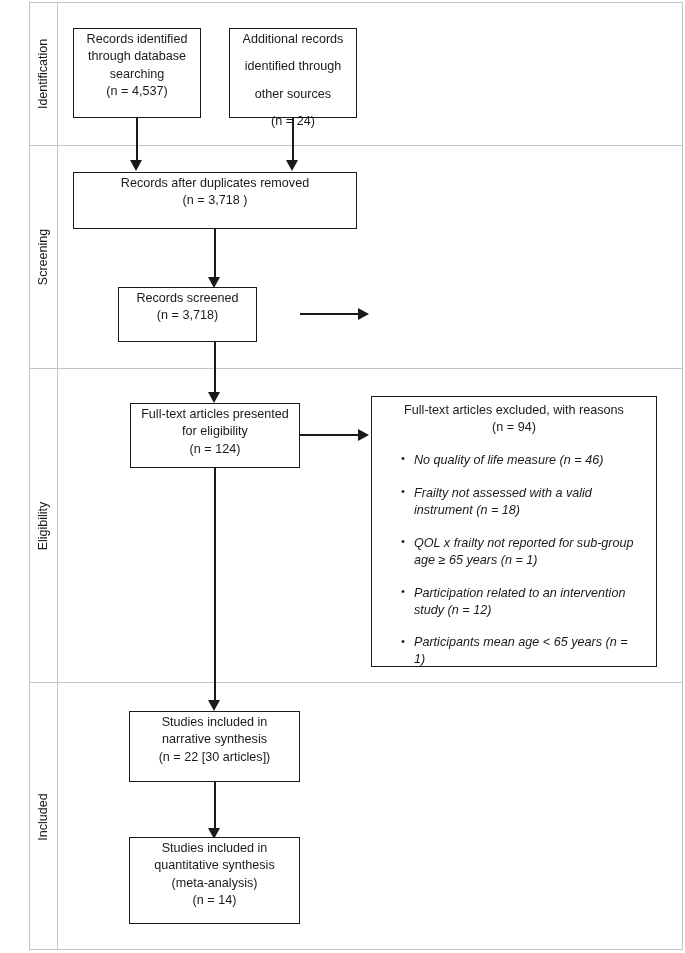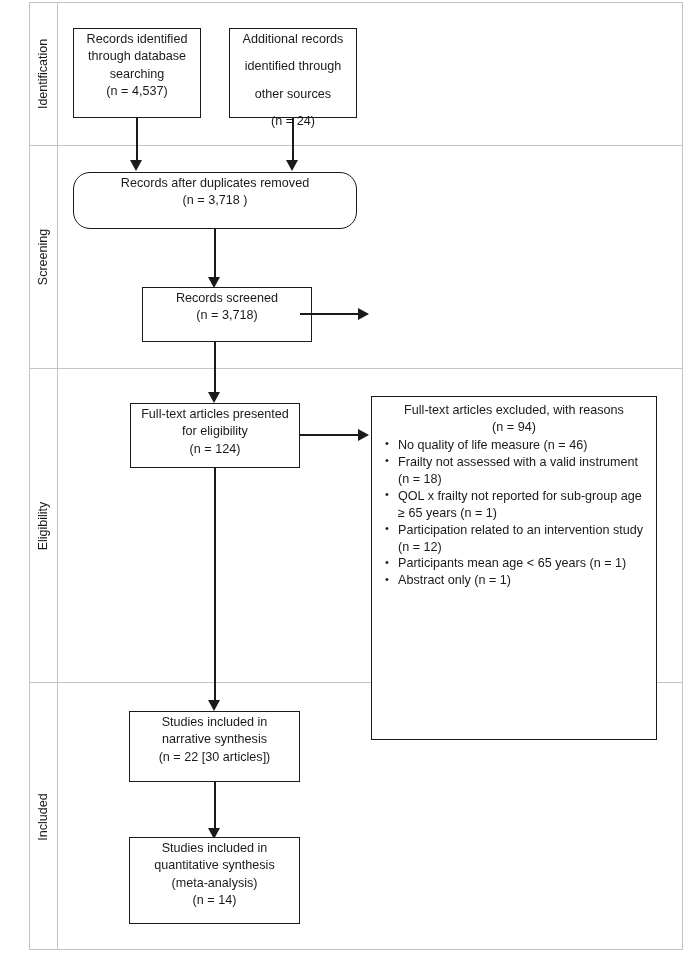--- a/index.html
+++ b/index.html
@@ -98,21 +98,22 @@
     white-space: nowrap;
   }
   .reasons-list {
     margin: 1px 0 0 0;
     padding: 0;
     list-style: none;
   }
   .reasons-list li {
     position: relative;
     padding-left: 20px;
-    margin: 0;
+    margin: 16px;
+    font-style: italic;
   }
   .reasons-list li::before {
     content: "\2022";
     position: absolute;
     left: 7px;
     top: -0.5px;
     font-size: 11px;
   }
 
   
@@ -180,50 +181,50 @@
     <span class="ln">other sources</span>
     <span class="ln">(n = 24)</span>
   </div>
 
   <div class="line-v" style="left:136px;top:118px;height:48px;"></div>
   <div class="arrow-down" style="left:130px;top:160px;"></div>
 
   <div class="line-v" style="left:292px;top:118px;height:48px;"></div>
   <div class="arrow-down" style="left:286px;top:160px;"></div>
 
-  <div class="box" style="left:73px;top:172px;width:284px;height:57px;border-radius:17px;">
+  <div class="box" style="left:73px;top:172px;width:284px;height:57px;">
     <span class="ln">Records after duplicates removed</span>
     <span class="ln">(n = 3,718 )</span>
   </div>
 
   <div class="line-v" style="left:214px;top:229px;height:54px;"></div>
   <div class="arrow-down" style="left:208px;top:277px;"></div>
 
-  <div class="box" style="left:142px;top:287px;width:170px;height:55px;">
+  <div class="box" style="left:118px;top:287px;width:139px;height:55px;">
     <span class="ln">Records screened</span>
     <span class="ln">(n = 3,718)</span>
   </div>
 
   <div class="line-h" style="left:300px;top:313px;width:60px;"></div>
   <div class="arrow-right" style="left:358px;top:308px;"></div>
 
 
   <div class="line-v" style="left:214px;top:342px;height:56px;"></div>
   <div class="arrow-down" style="left:208px;top:392px;"></div>
 
   <div class="box" style="left:130px;top:403px;width:170px;height:65px;">
     <span class="ln">Full-text articles presented</span>
     <span class="ln">for eligibility</span>
     <span class="ln">(n = 124)</span>
   </div>
 
   <div class="line-h" style="left:300px;top:434px;width:60px;"></div>
   <div class="arrow-right" style="left:358px;top:429px;"></div>
 
-  <div class="reasons-box" style="left:371px;top:396px;width:286px;height:344px;">
+  <div class="reasons-box" style="left:371px;top:396px;width:286px;height:271px;">
     <div class="reasons-head">Full-text articles excluded, with reasons</div>
     <div class="reasons-head">(n = 94)</div>
     <ul class="reasons-list">
       <li>No quality of life measure (n = 46)</li>
       <li>Frailty not assessed with a valid instrument (n = 18)</li>
       <li>QOL x frailty not reported for sub-group age ≥ 65 years (n = 1)</li>
       <li>Participation related to an intervention study (n = 12)</li>
       <li>Participants mean age &lt; 65 years (n = 1)</li>
       <li>Abstract only (n = 1)</li>
 

